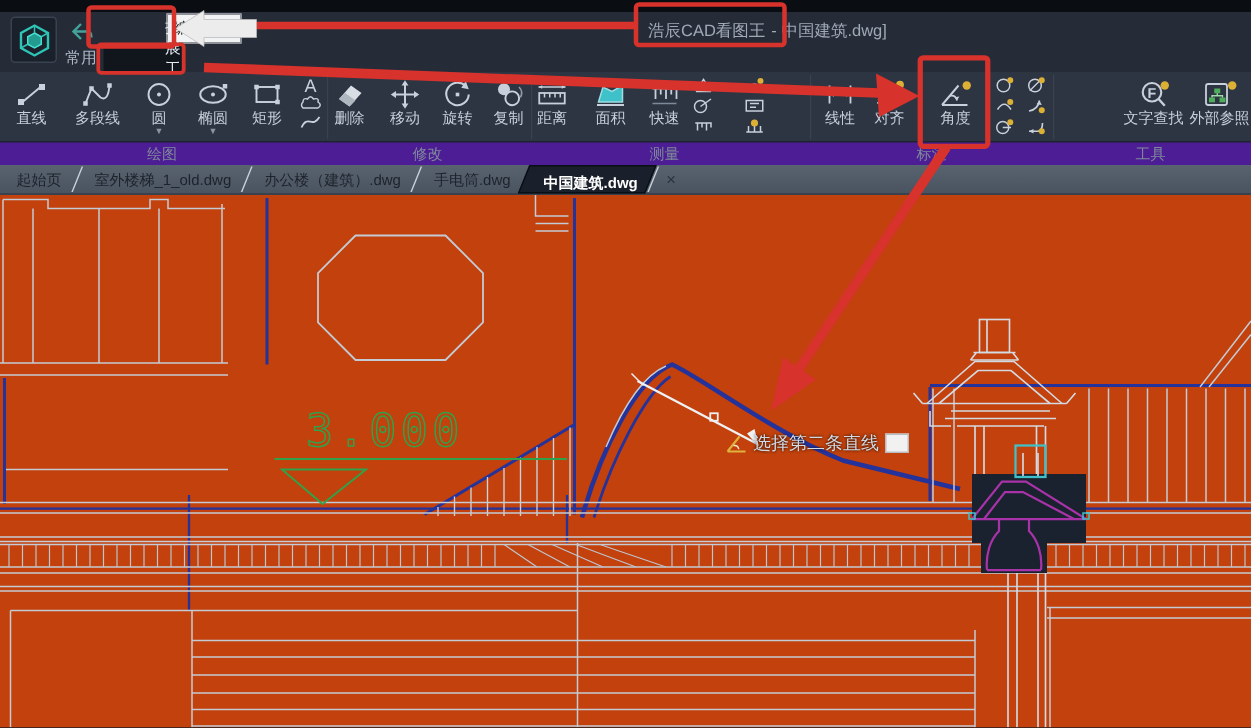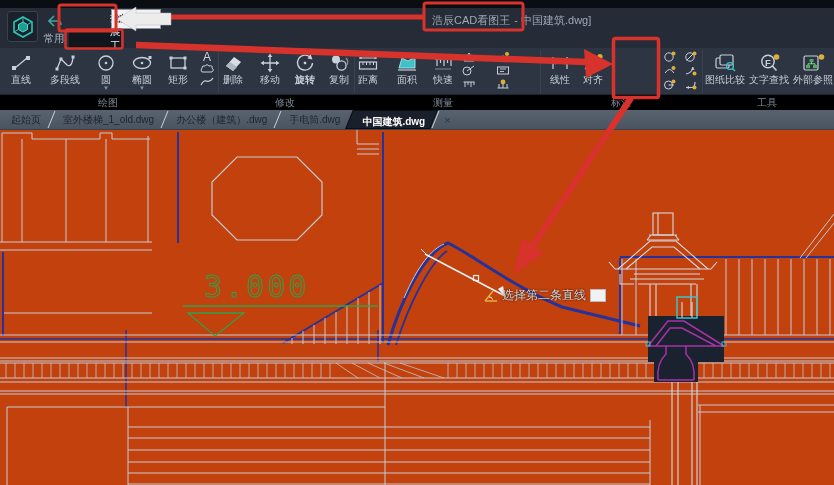--- a/index.html
+++ b/index.html
@@ -17,21 +17,21 @@
   .wintitle .app-part { margin-right:4px; }
 
   
   .ribbontabs { position:absolute; left:0; top:30px; width:834px; height:18px; }
   .rtab { position:absolute; top:0; height:18px; font-size:10.5px; display:flex; align-items:center; justify-content:center; color:#aeb7c4; }
   .rtab.sel { background:#11161d; color:#e8edf3;padding-left:41px; }
 
   
   .ribbon { position:absolute; left:0; top:48px; width:834px; height:62px; background:#2d3542; border-bottom:1px solid #1b212b; }
   .rsep { position:absolute; top:2px; height:43px; width:1px; background:#20262f; border-right:1px solid #3a4250; }
-  .grouplabels { position:absolute; left:0; top:46px; width:834px; height:16px; background:#000000; border-top:1px solid #1e242e; }
+  .grouplabels { position:absolute; left:0; top:46px; width:834px; height:16px; background:#4c1d95; border-top:1px solid #1e242e; }
   .glabel { position:absolute; top:1px; font-size:10px; color:#7f8a99; transform:translateX(-50%); }
   .rbtn { position:absolute; top:1px; height:44px; display:flex; flex-direction:column; align-items:center; justify-content:flex-start; gap:1px; cursor:default; }
   .rbtn .ric { height:24px; display:flex; align-items:flex-end; justify-content:center; }
   .rbtn .rlb { font-size:10px; color:#c6cfda; line-height:11px; white-space:nowrap; }
   .rbtn .dd { font-size:6px; color:#8a93a1; line-height:5px; }
   .minicol { position:absolute; top:2px; display:flex; flex-direction:column; gap:2px; align-items:center; }
   .minigrid { position:absolute; top:3px; display:grid; grid-template-columns:1fr 1fr; gap:3px 10px; }
 
   
   .doctabs { position:absolute; left:0; top:110px; width:834px; height:20px; background:linear-gradient(#59636f,#4a5461); display:flex; align-items:stretch; border-bottom:1px solid #39414d; }
@@ -159,21 +159,21 @@
     </div>
     <div class="rbtn" style="left:252px;width:36px;">
       <div class="ric">
           <svg width="22" height="20" viewBox="0 0 22 20">
             <path d="M11,3 V17 M4,10 H18" stroke="#c7d0db" stroke-width="1.3"></path>
             <path d="M11,0.5 L8.7,4 H13.3 Z M11,19.5 L8.7,16 H13.3 Z M1.5,10 L5,7.7 V12.3 Z M20.5,10 L17,7.7 V12.3 Z" fill="#c7d0db"></path>
           </svg>
         </div>
       <div class="rlb">移动</div>
     </div>
-    <div class="rbtn" style="left:287px;width:36px;font-weight:bold;">
+    <div class="rbtn" style="left:287px;width:36px;">
       <div class="ric">
           <svg width="22" height="20" viewBox="0 0 22 20">
             <path d="M16.5,4.5 A7.5,7.5 0 1 0 18.5,10" fill="none" stroke="#c7d0db" stroke-width="1.4"></path>
             <path d="M16.5,1 L13.5,5.5 L18.5,6.5 Z" fill="#c7d0db"></path>
             <rect x="9.8" y="8.8" width="2.4" height="2.4" fill="#c7d0db"></rect>
           </svg>
         </div>
       <div class="rlb">旋转</div>
     </div>
     <div class="rbtn" style="left:321px;width:36px;">
@@ -256,20 +256,31 @@
     <div class="rbtn" style="left:575px;width:36px;">
       <div class="ric">
           <svg width="22" height="20" viewBox="0 0 22 20">
             <path d="M3,16 L15,5 M6,18.5 L18,7.5" stroke="#c7d0db" stroke-width="1.2"></path>
             <path d="M3,16 L7,15 L5,12.8 Z M15,5 L11,6 L13,8.2 Z" fill="#c7d0db"></path>
             <circle cx="18" cy="3.5" r="2.6" fill="#dcaf35"></circle>
           </svg>
         </div>
       <div class="rlb">对齐</div>
     </div>
+    <div class="rbtn" style="left:616px;width:42px;">
+      <div class="ric">
+          <svg width="24" height="20" viewBox="0 0 24 20">
+            <path d="M3,17 H20 M3,17 L14,4" stroke="#c7d0db" stroke-width="1.3"></path>
+            <path d="M8,11 Q12,10 13,14" fill="none" stroke="#c7d0db" stroke-width="1.1"></path>
+            <path d="M13,14 L11.3,11.8 L14.6,11.4 Z" fill="#c7d0db"></path>
+            <circle cx="19.5" cy="4" r="2.8" fill="#dcaf35"></circle>
+          </svg>
+        </div>
+      <div class="rlb">角度</div>
+    </div>
     <div class="minigrid" style="left:663px;width:34px;gap:3px 8px;">
       <svg width="13" height="11" viewBox="0 0 13 11">
           <circle cx="6" cy="6" r="4.2" fill="none" stroke="#c7d0db" stroke-width="1"></circle>
           <circle cx="10.5" cy="2.5" r="2" fill="#dcaf35"></circle>
         </svg>
       <svg width="13" height="11" viewBox="0 0 13 11">
           <circle cx="6" cy="6" r="4.2" fill="none" stroke="#c7d0db" stroke-width="1"></circle>
           <path d="M2.5,9.5 L9.5,2.5" stroke="#c7d0db" stroke-width="1"></path>
           <circle cx="10.5" cy="2.5" r="2" fill="#dcaf35"></circle>
         </svg>
@@ -288,31 +299,20 @@
           <circle cx="10.5" cy="2.5" r="2" fill="#dcaf35"></circle>
         </svg>
       <svg width="13" height="11" viewBox="0 0 13 11">
           <path d="M2,8.5 H8 Q11,8 11,3" fill="none" stroke="#c7d0db" stroke-width="1.1"></path>
           <path d="M2,8.5 L5,7 L5,10 Z" fill="#c7d0db"></path>
           <circle cx="10.5" cy="8.5" r="2" fill="#dcaf35"></circle>
         </svg>
     </div>
     <div class="rsep" style="left:702px;"></div>
 
-    <div class="rbtn" style="left:704px;width:42px;">
-      <div class="ric">
-          <svg width="24" height="20" viewBox="0 0 24 20">
-            <rect x="3" y="5" width="13" height="10" rx="1.5" fill="none" stroke="#c7d0db" stroke-width="1.2"></rect>
-            <rect x="7" y="2" width="13" height="10" rx="1.5" fill="#2d3542" stroke="#c7d0db" stroke-width="1.2"></rect>
-            <circle cx="17" cy="13" r="3.4" fill="none" stroke="#3fc1c9" stroke-width="1.4"></circle>
-            <path d="M19.5,15.5 L22,18" stroke="#3fc1c9" stroke-width="1.5"></path>
-          </svg>
-        </div>
-      <div class="rlb">图纸比较</div>
-    </div>
     <div class="rbtn" style="left:748px;width:42px;">
       <div class="ric">
           <svg width="24" height="20" viewBox="0 0 24 20">
             <circle cx="11" cy="8.5" r="6.2" fill="none" stroke="#c7d0db" stroke-width="1.4"></circle>
             <text x="8" y="12.5" font-size="9.5" fill="#c7d0db" font-family="Liberation Sans,sans-serif" font-weight="bold">F</text>
             <path d="M15.4,13 L19.5,17.5" stroke="#c7d0db" stroke-width="1.6"></path>
             <circle cx="19.5" cy="4" r="2.8" fill="#dcaf35"></circle>
           </svg>
         </div>
       <div class="rlb">文字查找</div>

